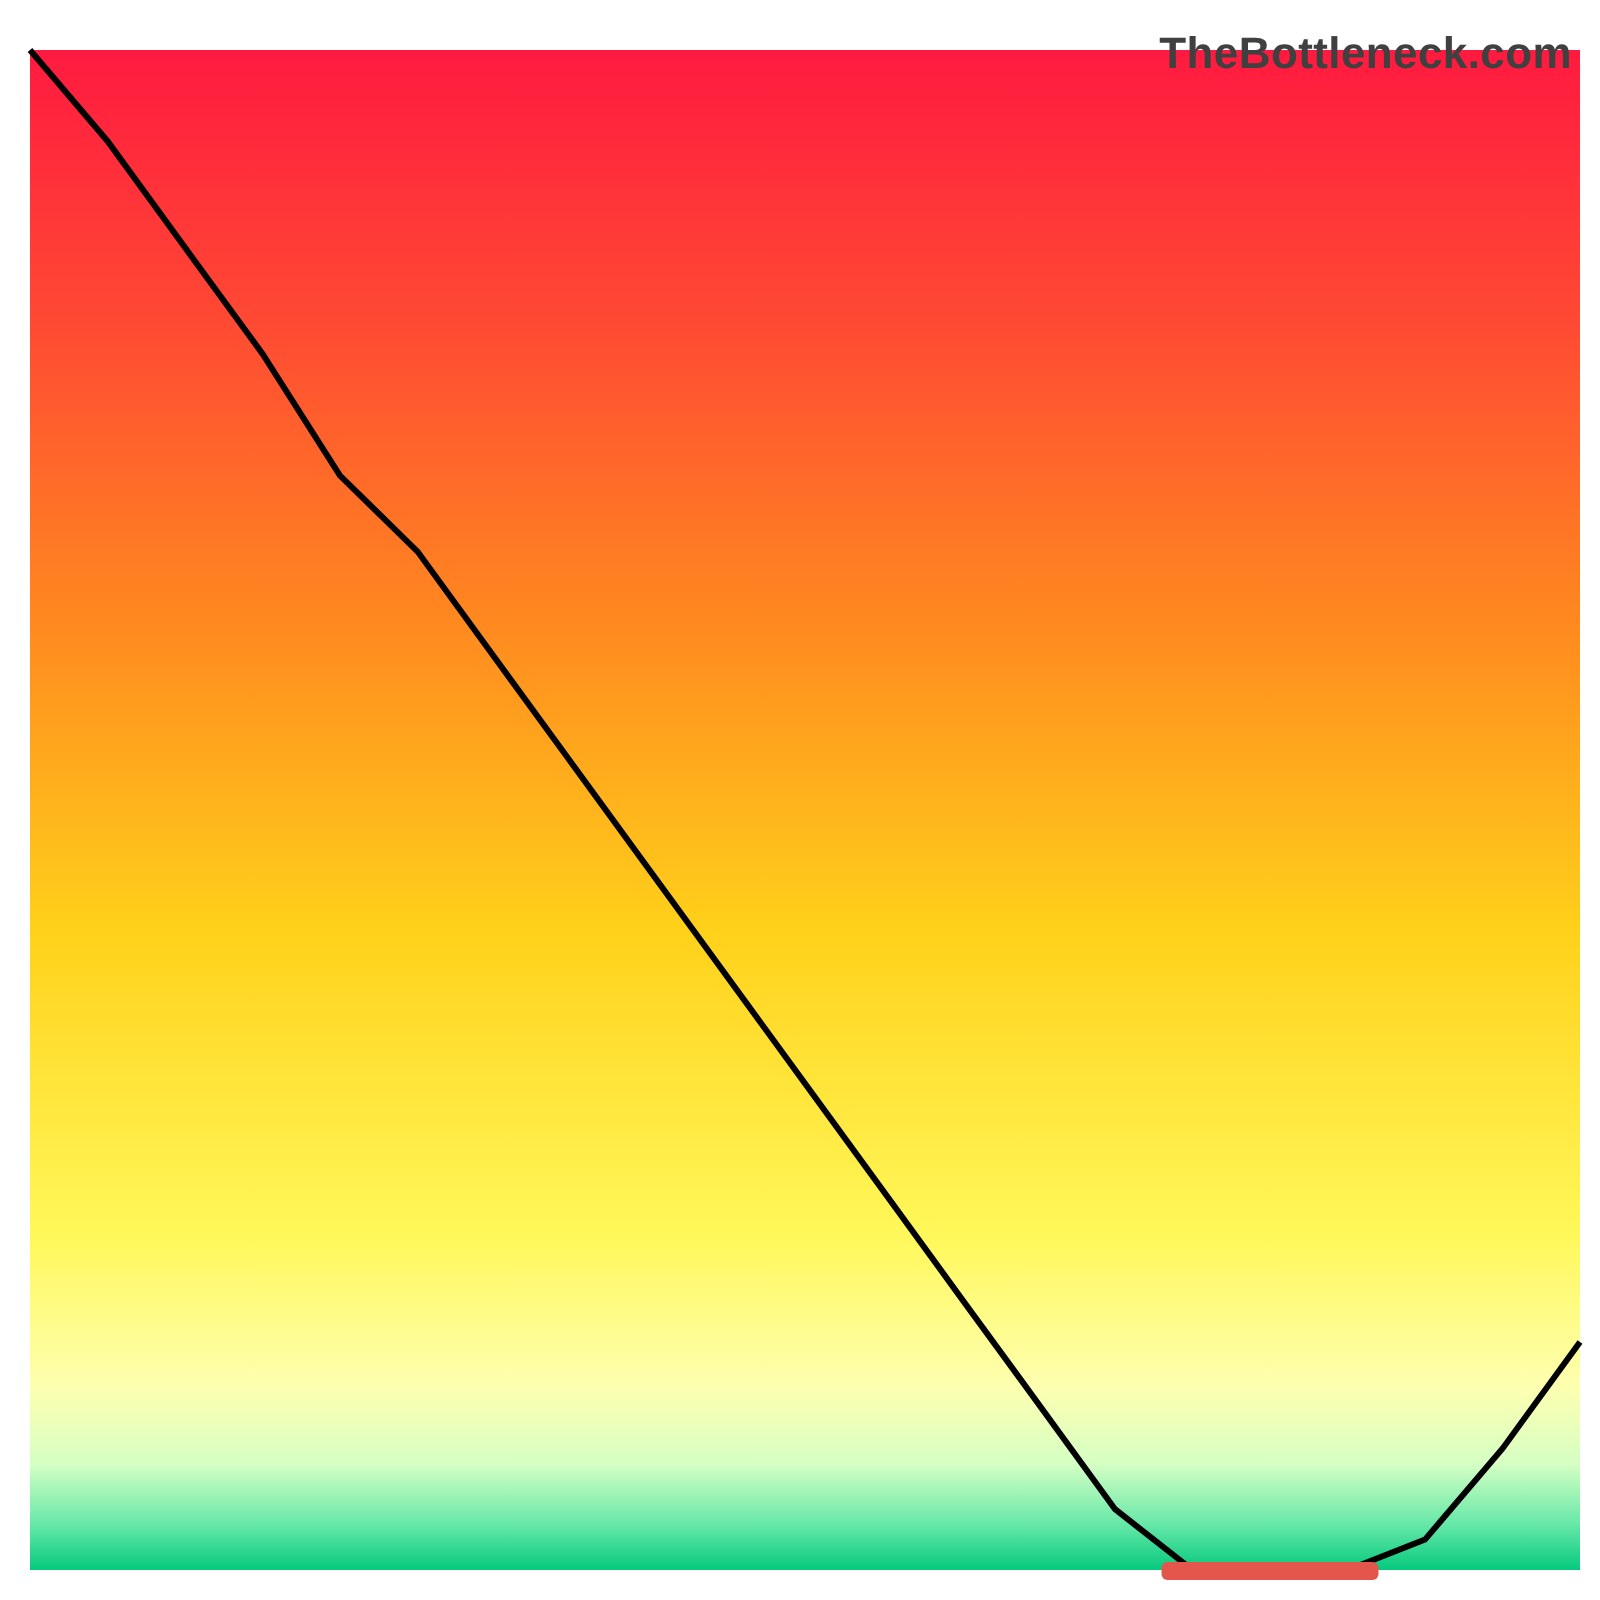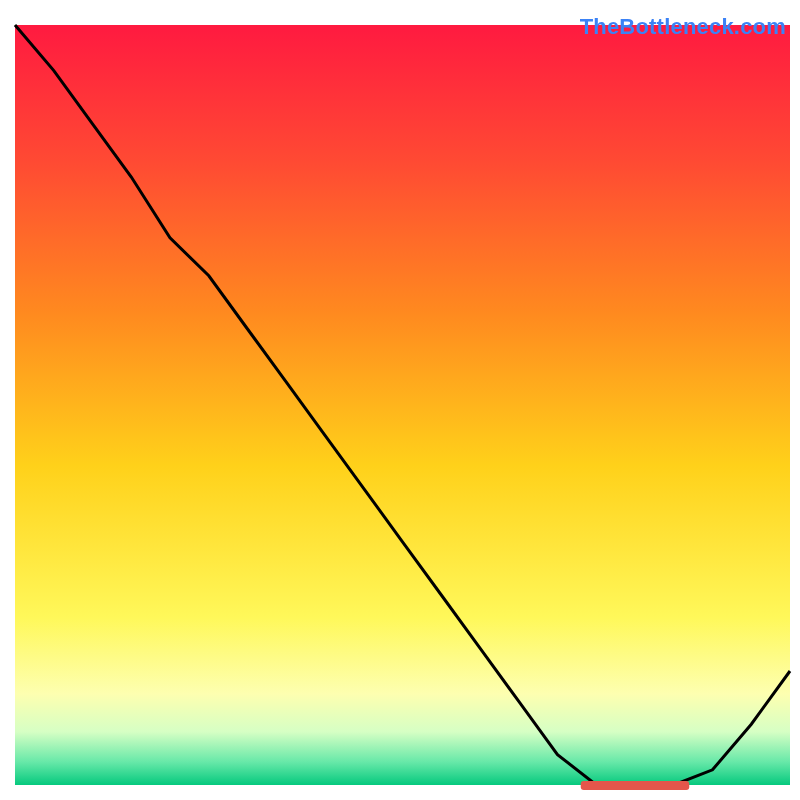--- a/index.html
+++ b/index.html
@@ -1,20 +1,20 @@
 <!DOCTYPE html>
 <html><head>
 <meta charset="utf-8">
 <style>
   html,body{margin:0;padding:0;width:800px;height:800px;overflow:hidden;background:#fff}
   .wrap{position:relative;width:800px;height:800px}
   .water{
     position:absolute;top:14px;right:14px;
     font-family:Verdana,Geneva,sans-serif;
-    font-size:22px;font-weight:700;color:#3b82f6;
+    font-size:22px;font-weight:700;color:#404040;
     letter-spacing:.2px;
   }
 </style>
 </head>
 <body>
 
 <div class="wrap">
   <svg width="800" height="800" viewBox="0 0 800 800">
     <defs>
       <linearGradient id="bg" x1="0" y1="0" x2="0" y2="1">

